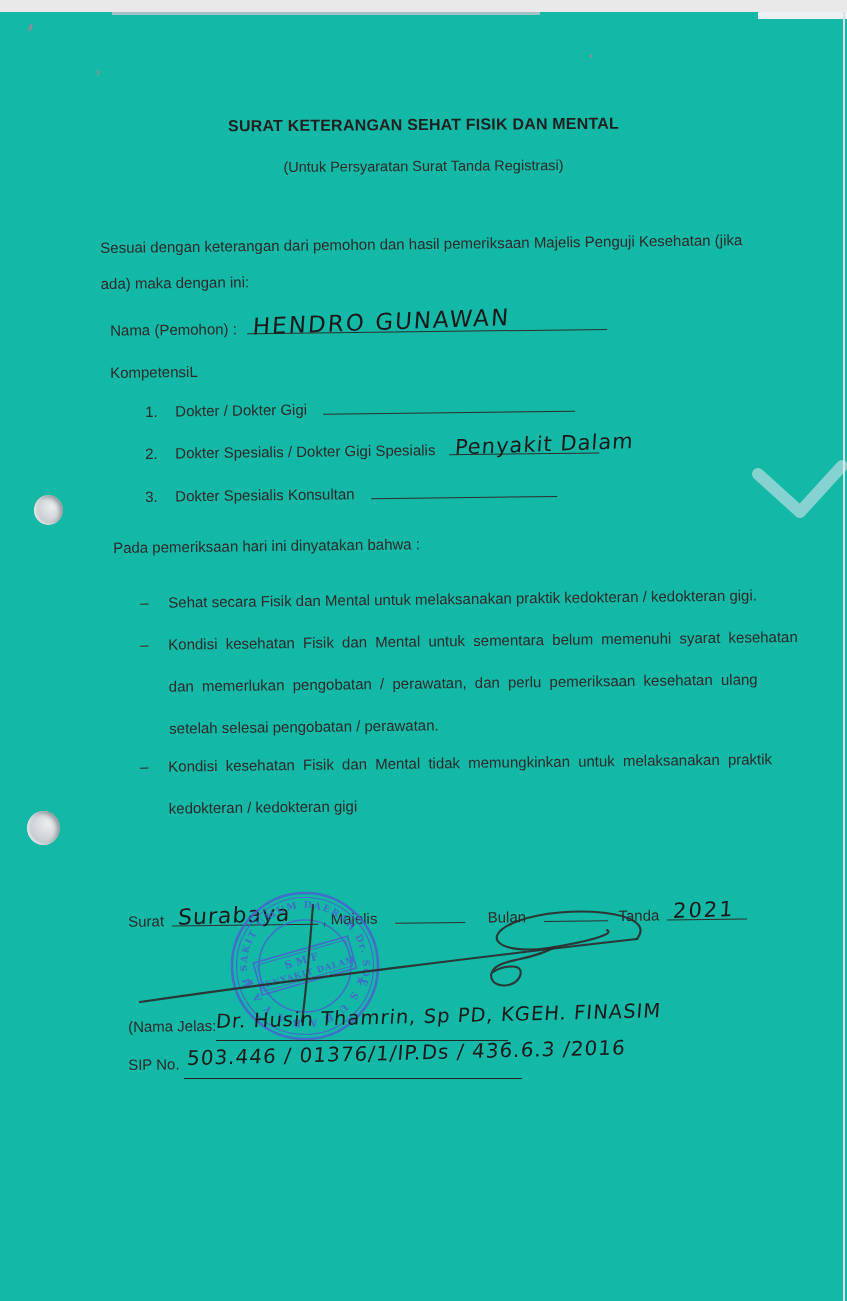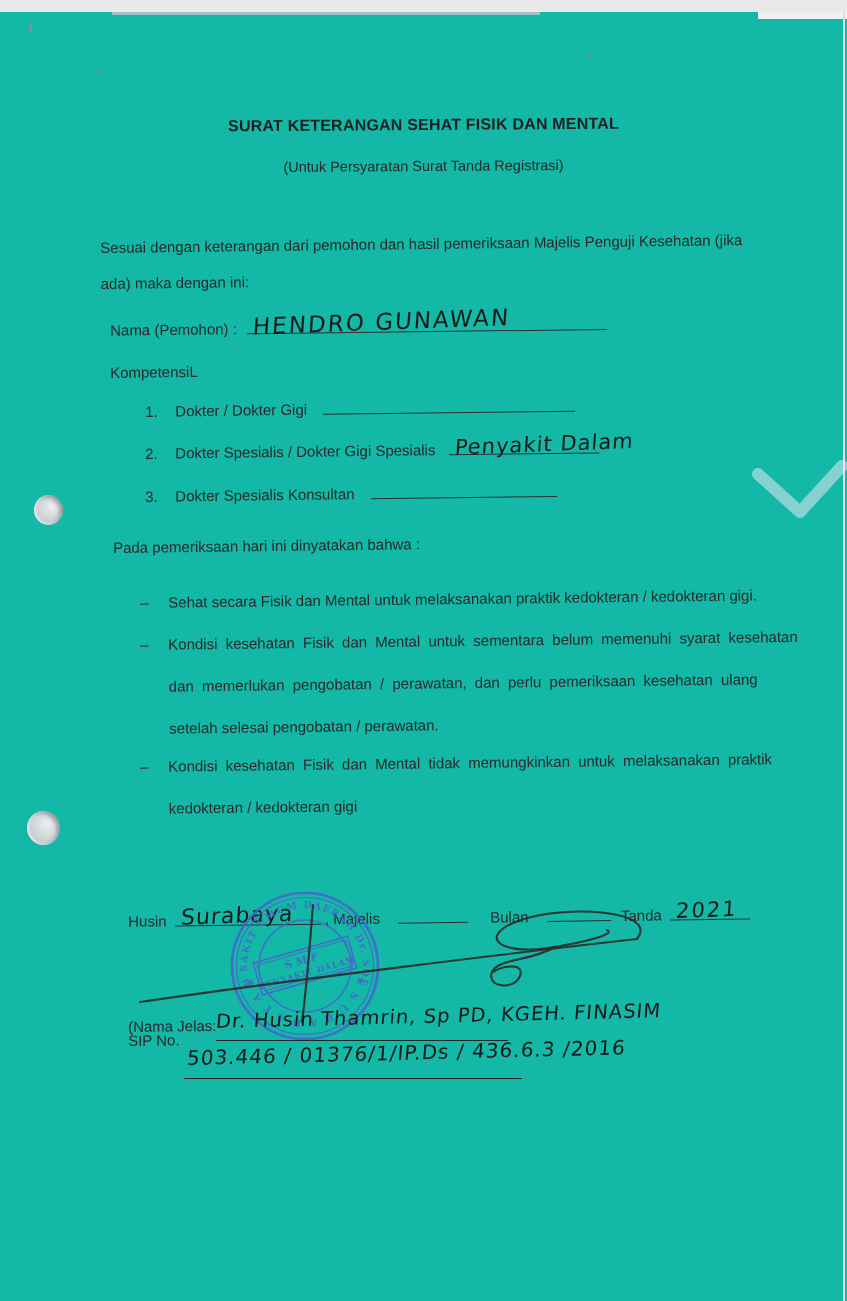--- a/index.html
+++ b/index.html
@@ -119,21 +119,21 @@
 
   <div class="abs print decl-item tilt" style="top:734px;">
     <span class="marker">–</span>
     <div class="lines">
       <div class="wide">Kondisi kesehatan Fisik dan Mental tidak memungkinkan untuk melaksanakan praktik</div>
       <div>kedokteran / kedokteran gigi</div>
     </div>
   </div>
 
   <div class="abs print tilt" style="left:128px;top:898px;">
-    <span>Husin</span>
+    <span>Surat</span>
     <span class="blank" style="width:146px;margin-left:4px;">
       <span class="hw" style="font-size:22px;letter-spacing:1px;">Surabaya</span>
     </span>
     <span>, Majelis</span>
     <span class="blank" style="width:70px;margin-left:14px;"></span>
     <span style="margin-left:18px;">Bulan</span>
     <span class="blank" style="width:64px;margin-left:14px;"></span>
     <span style="margin-left:6px;">Tanda</span>
     <span class="blank" style="width:80px;margin-left:4px;">
       <span class="hw" style="font-size:21px;">2021</span>
@@ -166,17 +166,17 @@
     <path d="M 40,110 C 190,88 420,60 537,47"></path>
     <path d="M 537,47 C 560,18 465,12 418,29 C 378,44 398,63 448,56 C 487,50 516,42 507,38"></path>
     <path d="M 455,55 C 430,70 398,66 392,80 C 386,95 414,99 420,84 C 425,71 404,73 393,80"></path>
     <path d="M 213,13 C 210,50 207,92 202,130"></path>
   </svg>
 
   <div class="abs print tilt" style="left:128px;top:1006px;">(Nama Jelas:</div>
   <div class="abs hw tilt" style="left:217px;top:998px;font-size:19.5px;letter-spacing:1px;">Dr. Husin Thamrin, Sp PD, KGEH. FINASIM</div>
   <div class="uline" style="left:216px;top:1028px;width:292px;"></div>
 
-  <div class="abs print tilt" style="left:128px;top:1020px;">SIP No.</div>
+  <div class="abs print tilt" style="left:128px;top:1044px;">SIP No.</div>
   <div class="abs hw tilt" style="left:188px;top:1034px;font-size:20px;letter-spacing:1px;">503.446 / 01376/1/IP.Ds / 436.6.3 /2016</div>
   <div class="uline" style="left:184px;top:1066px;width:338px;"></div>
 
 </div>
 
 </body></html>

